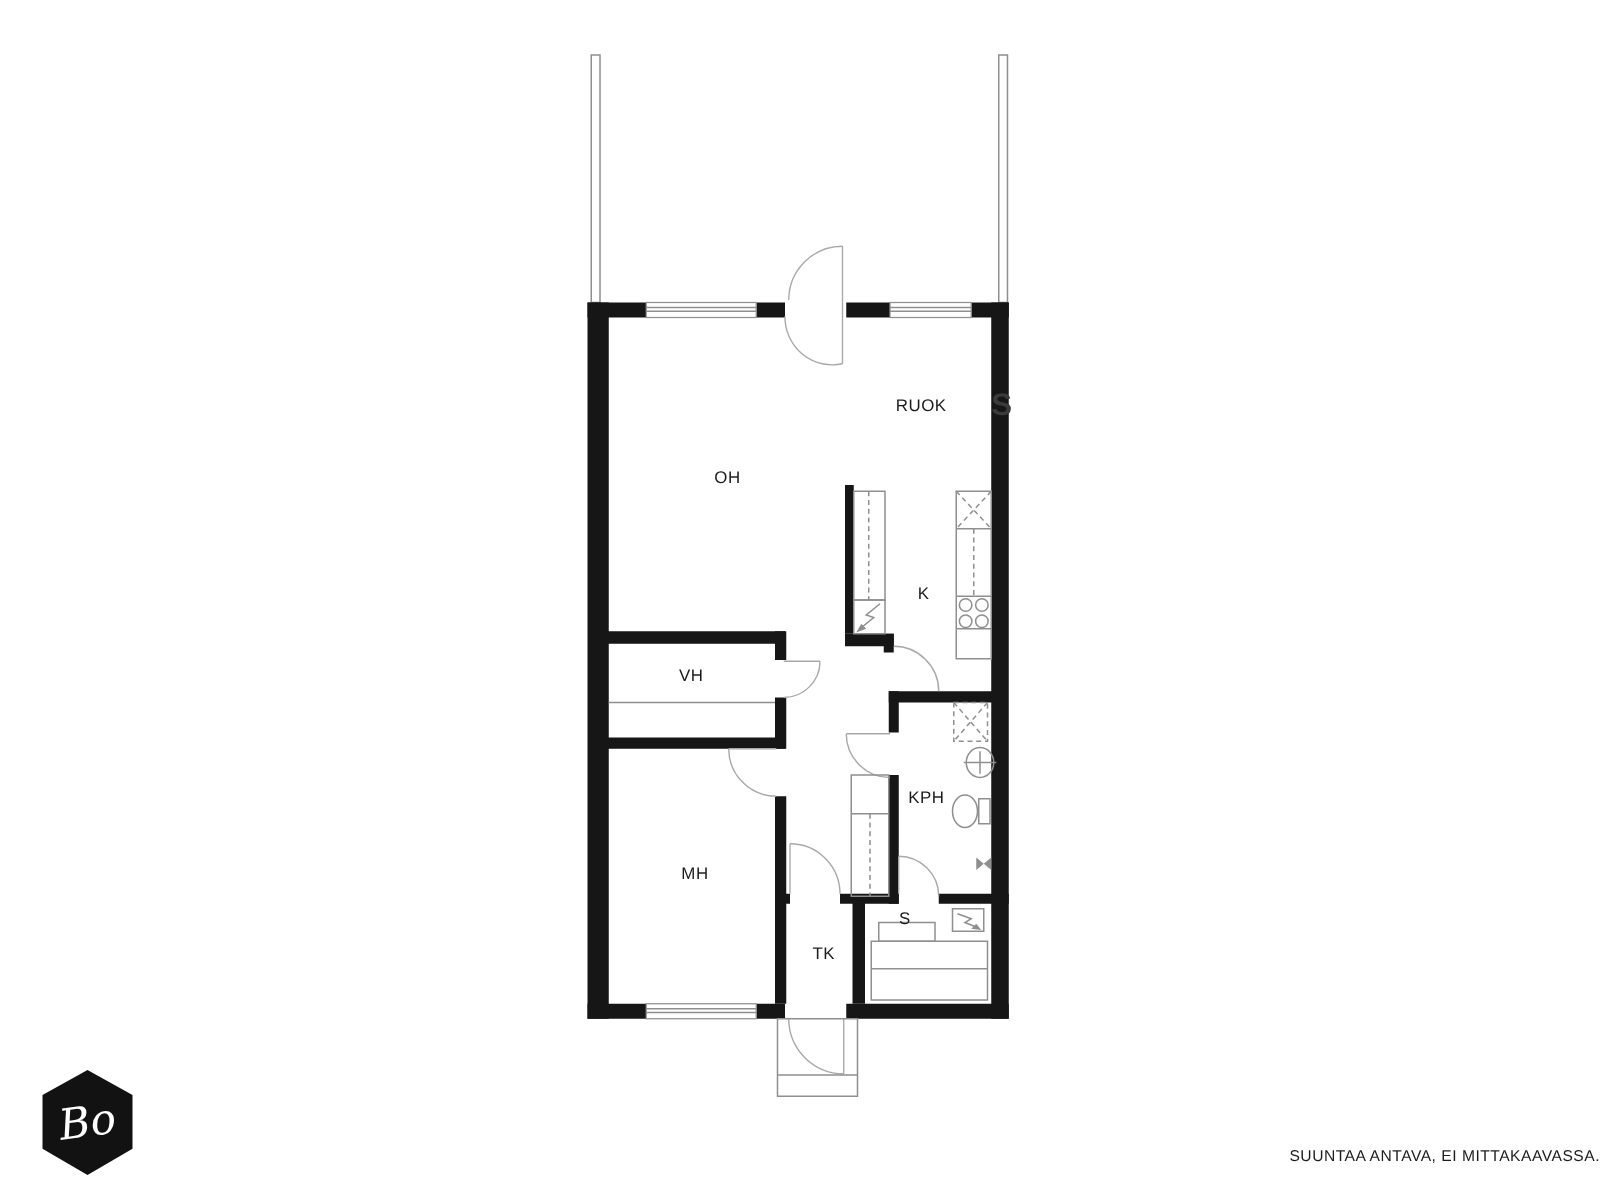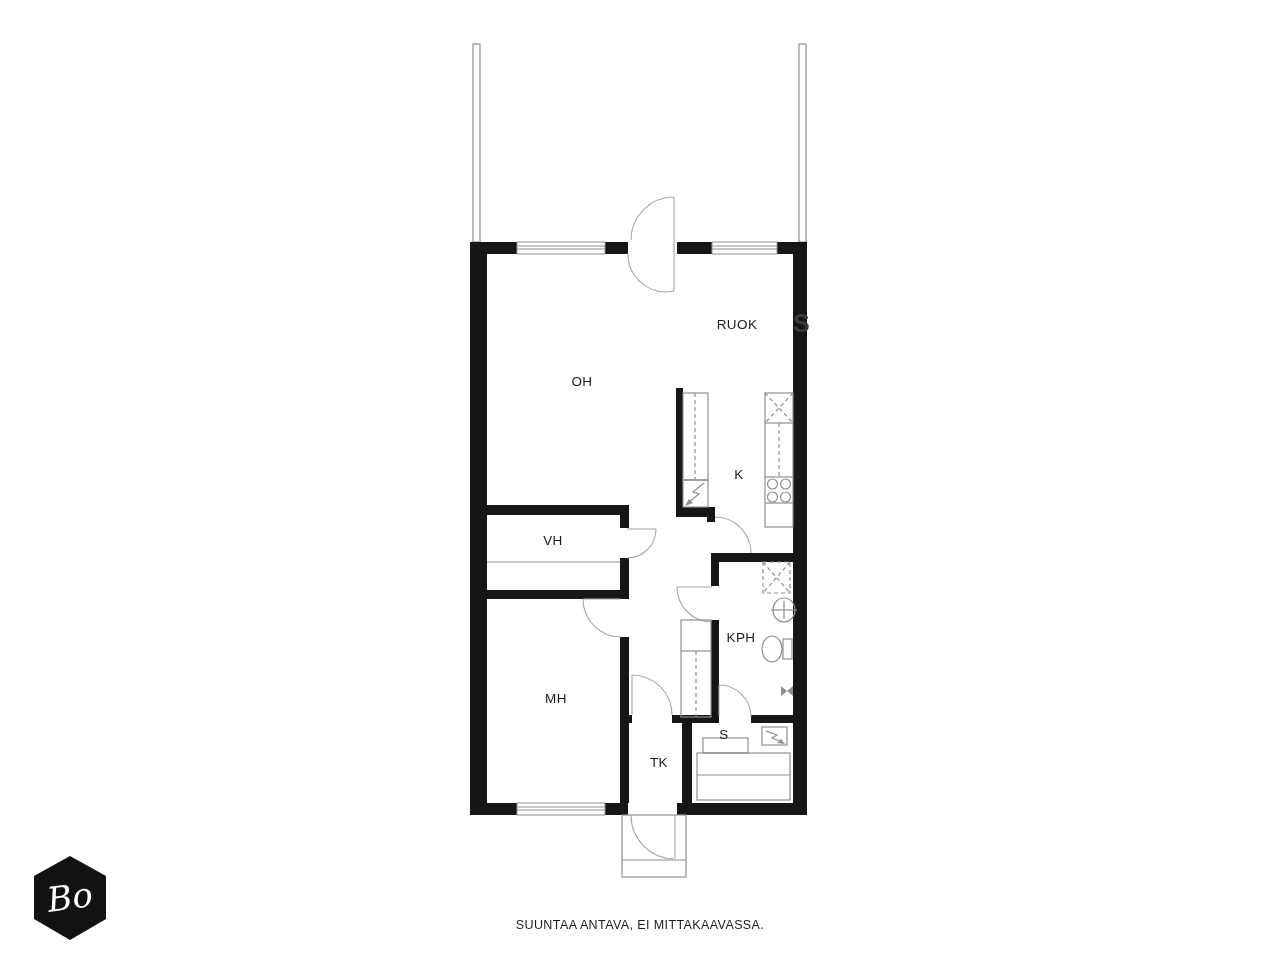--- a/index.html
+++ b/index.html
@@ -11,21 +11,21 @@
        font-family:"Liberation Sans",sans-serif;overflow:hidden;}
   .plan-svg{position:absolute;left:0;top:0;width:1280px;height:960px;}
   .wall{fill:var(--wall);stroke:none;}
   .ln{stroke:var(--line);fill:none;stroke-width:1.2;}
   .lt{stroke:var(--line-light);fill:none;stroke-width:1.1;}
   .dash{stroke-dasharray:4 3;}
   .win{fill:#fff;stroke:var(--line);stroke-width:1;}
   .fixfill{fill:var(--line);stroke:none;}
   .lbl{font:13.5px "Liberation Sans",sans-serif;fill:var(--text);text-anchor:middle;letter-spacing:.4px;}
   .wm{font:bold 25px "Liberation Sans",sans-serif;fill:#3a3a3a;}
-  .caption{position:absolute;left:0;right:0;top:918px;text-align:center;
+  .caption{position:absolute;left:0;right:0;top:918px;text-align:right;
            font-size:12.5px;letter-spacing:.4px;color:var(--text);}
   .logo{position:absolute;left:31px;top:855px;width:78px;height:86px;}
   .logo-hex{fill:var(--logo-bg);}
   .logo-txt{font:italic 34px "DejaVu Serif",serif;fill:#ffffff;text-anchor:middle;}
 </style>
 </head>
 <body>
 
 <svg class="plan-svg" viewBox="0 0 1280 960">
 

